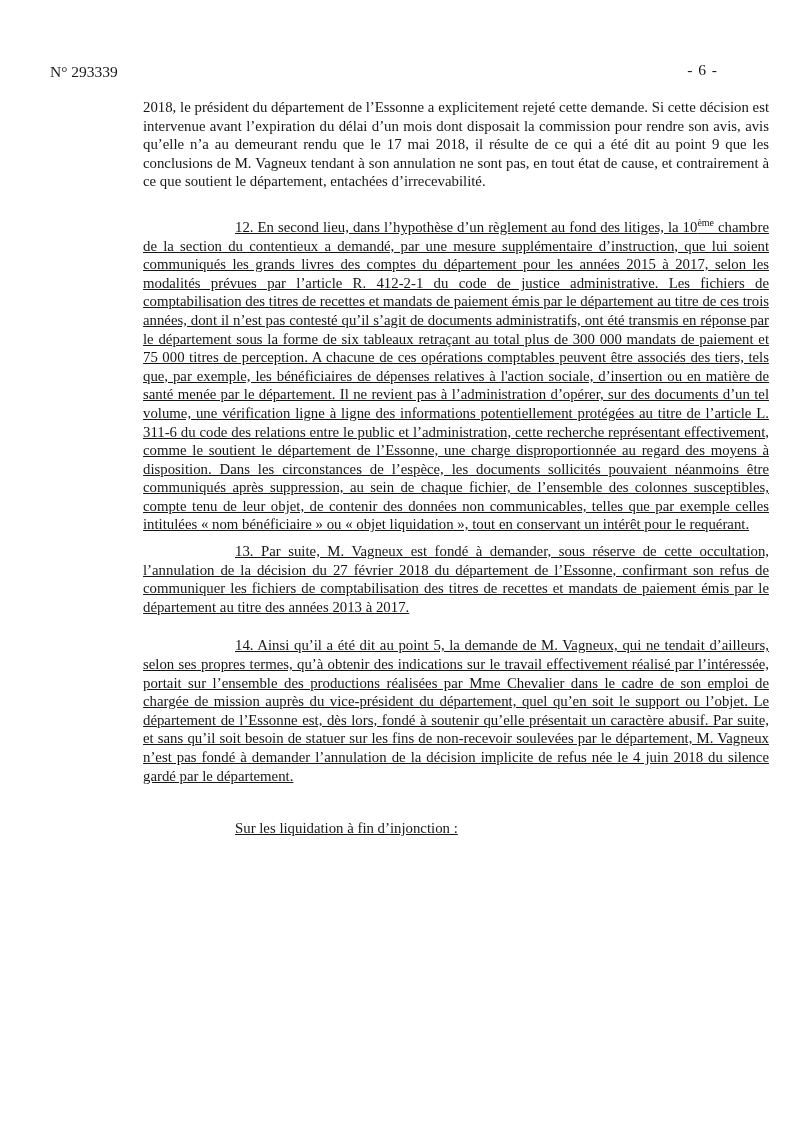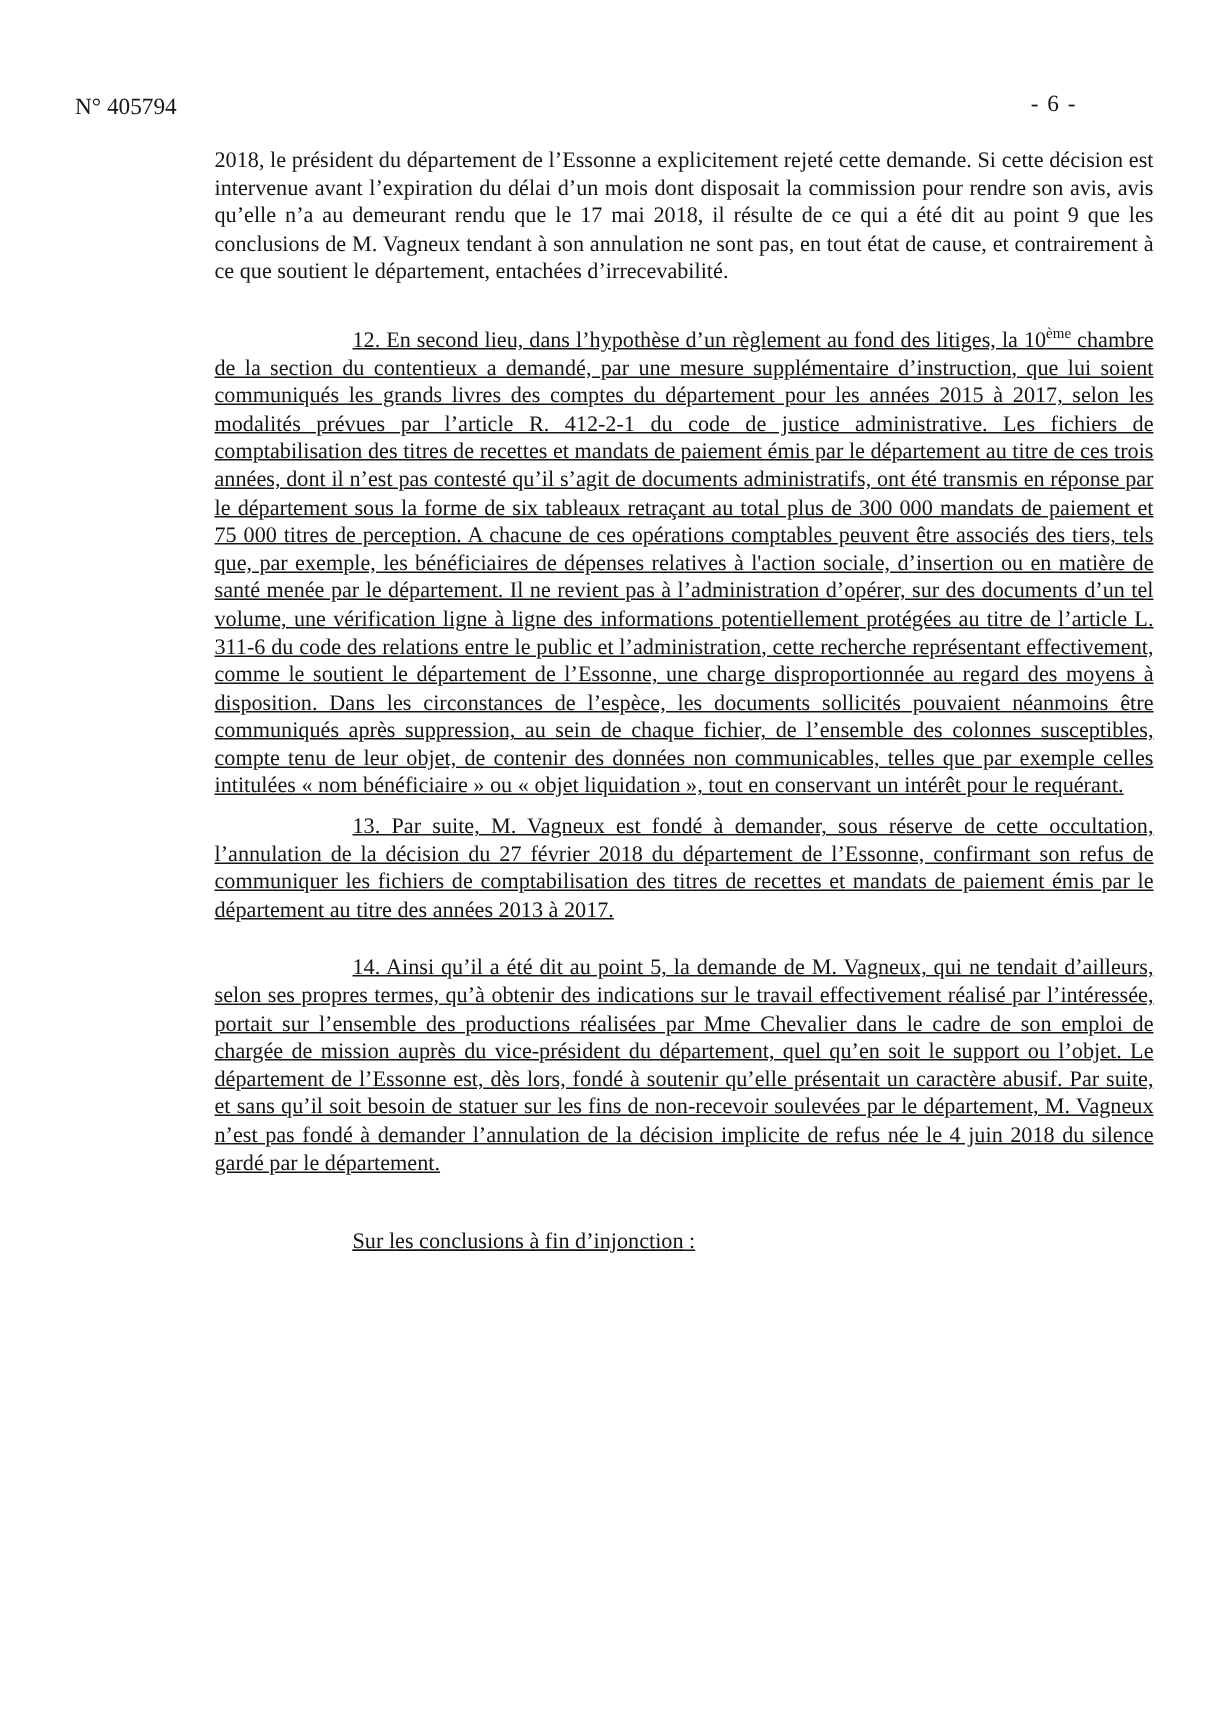--- a/index.html
+++ b/index.html
@@ -58,32 +58,32 @@
     line-height: 0;
     vertical-align: super;
   }
 </style>
 </head>
 <body>
 
 <div class="page">
 
   <div class="header">
-    <span class="case-no">N° 405794</span>
+    <span class="case-no">N° 293339</span>
     <span class="page-no">- 6 -</span>
   </div>
 
   <div class="body-text">
 
     <p class="para">2018, le président du département de l’Essonne a explicitement rejeté cette demande. Si cette décision est intervenue avant l’expiration du délai d’un mois dont disposait la commission pour rendre son avis, avis qu’elle n’a au demeurant rendu que le 17 mai 2018, il résulte de ce qui a été dit au point 9 que les conclusions de M. Vagneux tendant à son annulation ne sont pas, en tout état de cause, et contrairement à ce que soutient le département, entachées d’irrecevabilité.</p>
 
     <p class="para indent mt-12"><span>12. En second lieu, dans l’hypothèse d’un règlement au fond des litiges, la 10</span><sup>ème</sup><span> chambre de la section du contentieux a demandé, par une mesure supplémentaire d’instruction, que lui soient communiqués les grands livres des comptes du département pour les années 2015 à 2017, selon les modalités prévues par l’article R. 412-2-1 du code de justice administrative. Les fichiers de comptabilisation des titres de recettes et mandats de paiement émis par le département au titre de ces trois années, dont il n’est pas contesté qu’il s’agit de documents administratifs, ont été transmis en réponse par le département sous la forme de six tableaux retraçant au total plus de 300&nbsp;000 mandats de paiement et 75&nbsp;000 titres de perception. A chacune de ces opérations comptables peuvent être associés des tiers, tels que, par exemple, les bénéficiaires de dépenses relatives à l'action sociale, d’insertion ou en matière de santé menée par le département. Il ne revient pas à l’administration d’opérer, sur des documents d’un tel volume, une vérification ligne à ligne des informations potentiellement protégées au titre de l’article L. 311-6 du code des relations entre le public et l’administration, cette recherche représentant effectivement, comme le soutient le département de l’Essonne, une charge disproportionnée au regard des moyens à disposition. Dans les circonstances de l’espèce, les documents sollicités pouvaient néanmoins être communiqués après suppression, au sein de chaque fichier, de l’ensemble des colonnes susceptibles, compte tenu de leur objet, de contenir des données non communicables, telles que par exemple celles intitulées «&nbsp;nom bénéficiaire&nbsp;» ou «&nbsp;objet liquidation&nbsp;», tout en conservant un intérêt pour le requérant.</span></p>
 
     <p class="para indent mt-13">13. Par suite, M. Vagneux est fondé à demander, sous réserve de cette occultation, l’annulation de la décision du 27 février 2018 du département de l’Essonne, confirmant son refus de communiquer les fichiers de comptabilisation des titres de recettes et mandats de paiement émis par le département au titre des années 2013 à 2017.</p>
 
 
     <p class="para indent mt-14">14. Ainsi qu’il a été dit au point 5, la demande de M. Vagneux, qui ne tendait d’ailleurs, selon ses propres termes, qu’à obtenir des indications sur le travail effectivement réalisé par l’intéressée, portait sur l’ensemble des productions réalisées par Mme Chevalier dans le cadre de son emploi de chargée de mission auprès du vice-président du département, quel qu’en soit le support ou l’objet. Le département de l’Essonne est, dès lors, fondé à soutenir qu’elle présentait un caractère abusif. Par suite, et sans qu’il soit besoin de statuer sur les fins de non-recevoir soulevées par le département, M. Vagneux n’est pas fondé à demander l’annulation de la décision implicite de refus née le 4 juin 2018 du silence gardé par le département.</p>
 
-    <p class="para indent mt-h2"><span class="underline">Sur les conclusions à fin d’injonction</span><span>&nbsp;:</span></p>
+    <p class="para indent mt-h2"><span class="underline">Sur les liquidation à fin d’injonction</span><span>&nbsp;:</span></p>
 
   </div>
 
 </div>
 
 </body></html>

